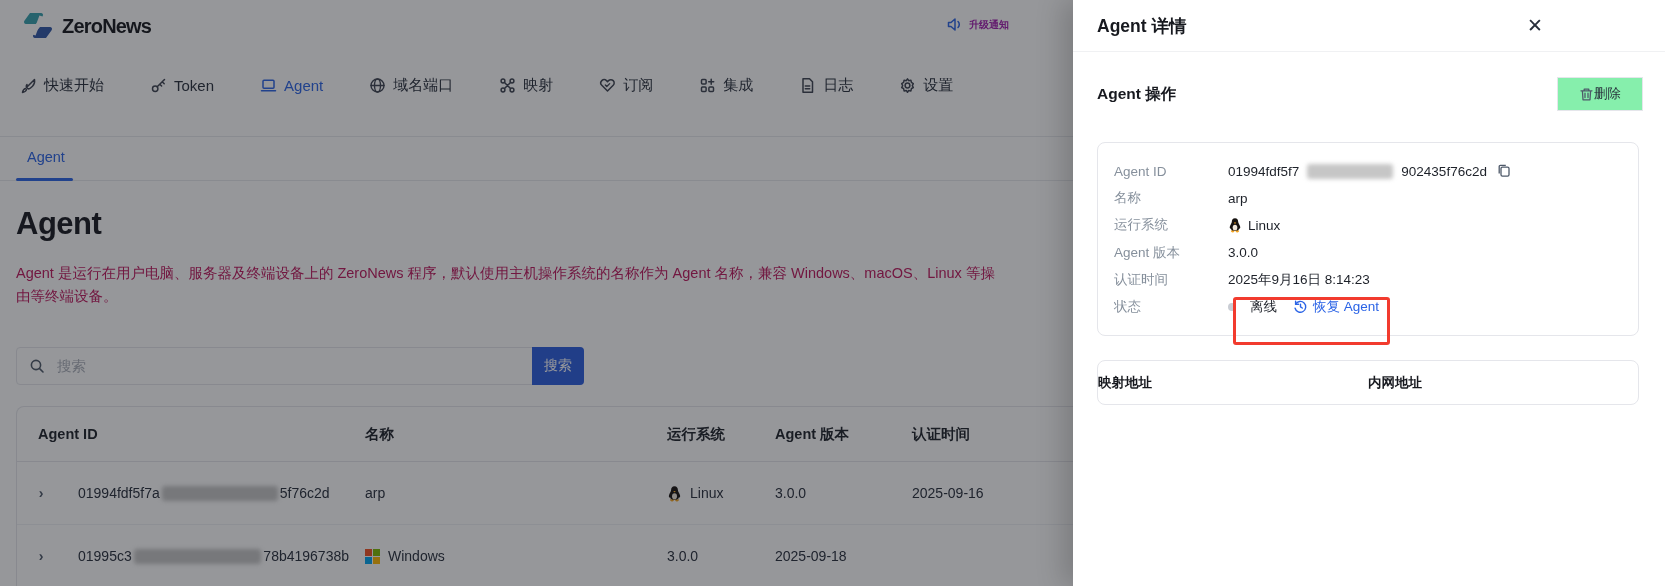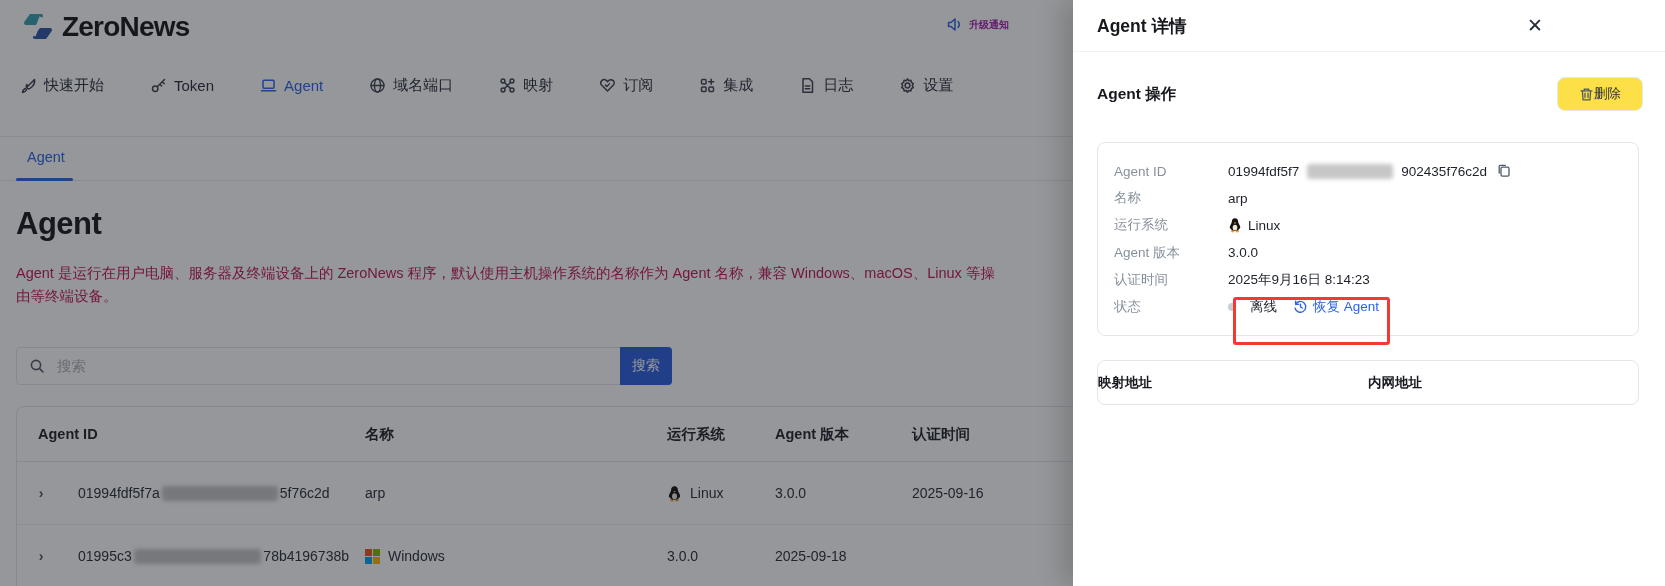--- a/index.html
+++ b/index.html
@@ -3,36 +3,36 @@
 <meta charset="utf-8">
 <style>
   html,body{margin:0;padding:0;background:#fff;}
   .page{position:relative;width:1665px;height:586px;background:#fff;overflow:hidden;
         font-family:"Liberation Sans","DejaVu Sans",sans-serif;color:#1d2129;}
   .abs{position:absolute;}
   svg{display:block;}
 
   
   .logo{left:22px;top:11px;display:flex;align-items:center;gap:8px;}
-  .logo-text{font-size:28px;font-weight:800;letter-spacing:-0.8px;color:#15171c;}
+  .logo-text{font-size:20px;font-weight:800;letter-spacing:-0.8px;color:#15171c;}
   .upgrade{left:946px;top:16px;display:flex;align-items:center;gap:6px;
            color:#a21caf;font-size:10px;font-weight:700;white-space:nowrap;}
   .nav{left:20px;top:76px;display:flex;gap:46px;font-size:15px;}
   .nav-item{display:flex;align-items:center;gap:7px;color:#272e3b;cursor:pointer;white-space:nowrap;}
   .nav-item .ic{color:#3d4350;}
   .nav-item.active{color:#2b64e6;}
   .nav-item.active .ic{color:#2b64e6;}
   .hair1{left:0;top:136px;width:1073px;height:1px;background:#e8eaed;}
   .tab-label{left:27px;top:149px;font-size:14.5px;color:#2b64e6;}
   .tab-border{left:0;top:180px;width:1073px;height:1px;background:#e8eaed;}
   .tab-underline{left:16px;top:178px;width:57px;height:3px;background:#2b64e6;border-radius:2px;}
   .page-title{left:16px;top:206px;font-size:31px;font-weight:800;color:#17191f;letter-spacing:-0.5px;}
   .desc{left:16px;top:262px;font-size:14.5px;line-height:23px;color:#be185d;white-space:nowrap;}
 
-  .searchbar{left:16px;top:347px;width:656px;height:38px;border:1px solid #e5e6eb;border-radius:4px;
+  .searchbar{left:16px;top:347px;width:568px;height:38px;border:1px solid #e5e6eb;border-radius:4px;
              display:flex;align-items:center;background:#fff;box-sizing:border-box;}
   .searchbar .sic{margin:0 10px 0 12px;color:#4e5969;}
   .searchbar input{flex:1;border:none;outline:none;font-size:14.5px;color:#1d2129;background:transparent;
                    font-family:inherit;}
   .searchbar input::placeholder{color:#a9aeb8;}
   .search-btn{width:52px;height:38px;margin:-1px -1px -1px 0;background:#2b5ddf;color:#fff;border:none;
               font-size:14px;border-radius:0 4px 4px 0;font-family:inherit;cursor:pointer;}
 
   .table{left:16px;top:406px;width:1624px;height:181px;border:1px solid #e5e6eb;border-bottom:none;
          border-radius:8px 8px 0 0;box-sizing:border-box;background:#fff;overflow:hidden;}
@@ -53,22 +53,22 @@
 
   
   .drawer{left:1073px;top:0;width:705px;height:586px;background:#fff;z-index:20;
           box-shadow:-10px 0 26px rgba(0,0,0,0.18);}
   .dr-head{height:52px;display:flex;align-items:center;justify-content:space-between;
            padding:0 24px;border-bottom:1px solid #f0f1f3;box-sizing:border-box;}
   .dr-title{font-size:17.5px;font-weight:800;color:#17191f;}
   .dr-close{position:absolute;left:450px;top:14px;width:24px;height:24px;color:#272e3b;
             font-size:19px;line-height:24px;text-align:center;cursor:pointer;}
   .ops-title{left:24px;top:84px;font-size:15.5px;font-weight:800;color:#17191f;}
-  .del-btn{left:484px;top:77px;width:86px;height:34px;border:1px solid #e5e6eb;border-radius:8px;
-           background:#fde047;display:flex;align-items:center;justify-content:center;
+  .del-btn{left:484px;top:77px;width:86px;height:34px;border:1px solid #e5e6eb;border-radius:0;
+           background:#86efac;display:flex;align-items:center;justify-content:center;
            font-size:13.5px;color:#272e3b;box-sizing:border-box;cursor:pointer;}
 
   .card{border:1px solid #e5e6eb;border-radius:8px;box-sizing:border-box;background:#fff;}
   .card1{left:24px;top:142px;width:542px;height:194px;padding:15px 16px;
          display:flex;flex-direction:column;justify-content:space-between;}
   .drow{display:flex;align-items:center;height:26px;font-size:13.5px;}
   .dlabel{width:114px;flex:none;color:#86909c;}
   .dvalue{display:flex;align-items:center;gap:6px;color:#1d2129;white-space:nowrap;}
   .copy{color:#4e5969;margin-left:4px;cursor:pointer;}
   .dot{width:8px;height:8px;border-radius:50%;background:#c9cdd4;margin-right:8px;flex:none;}

